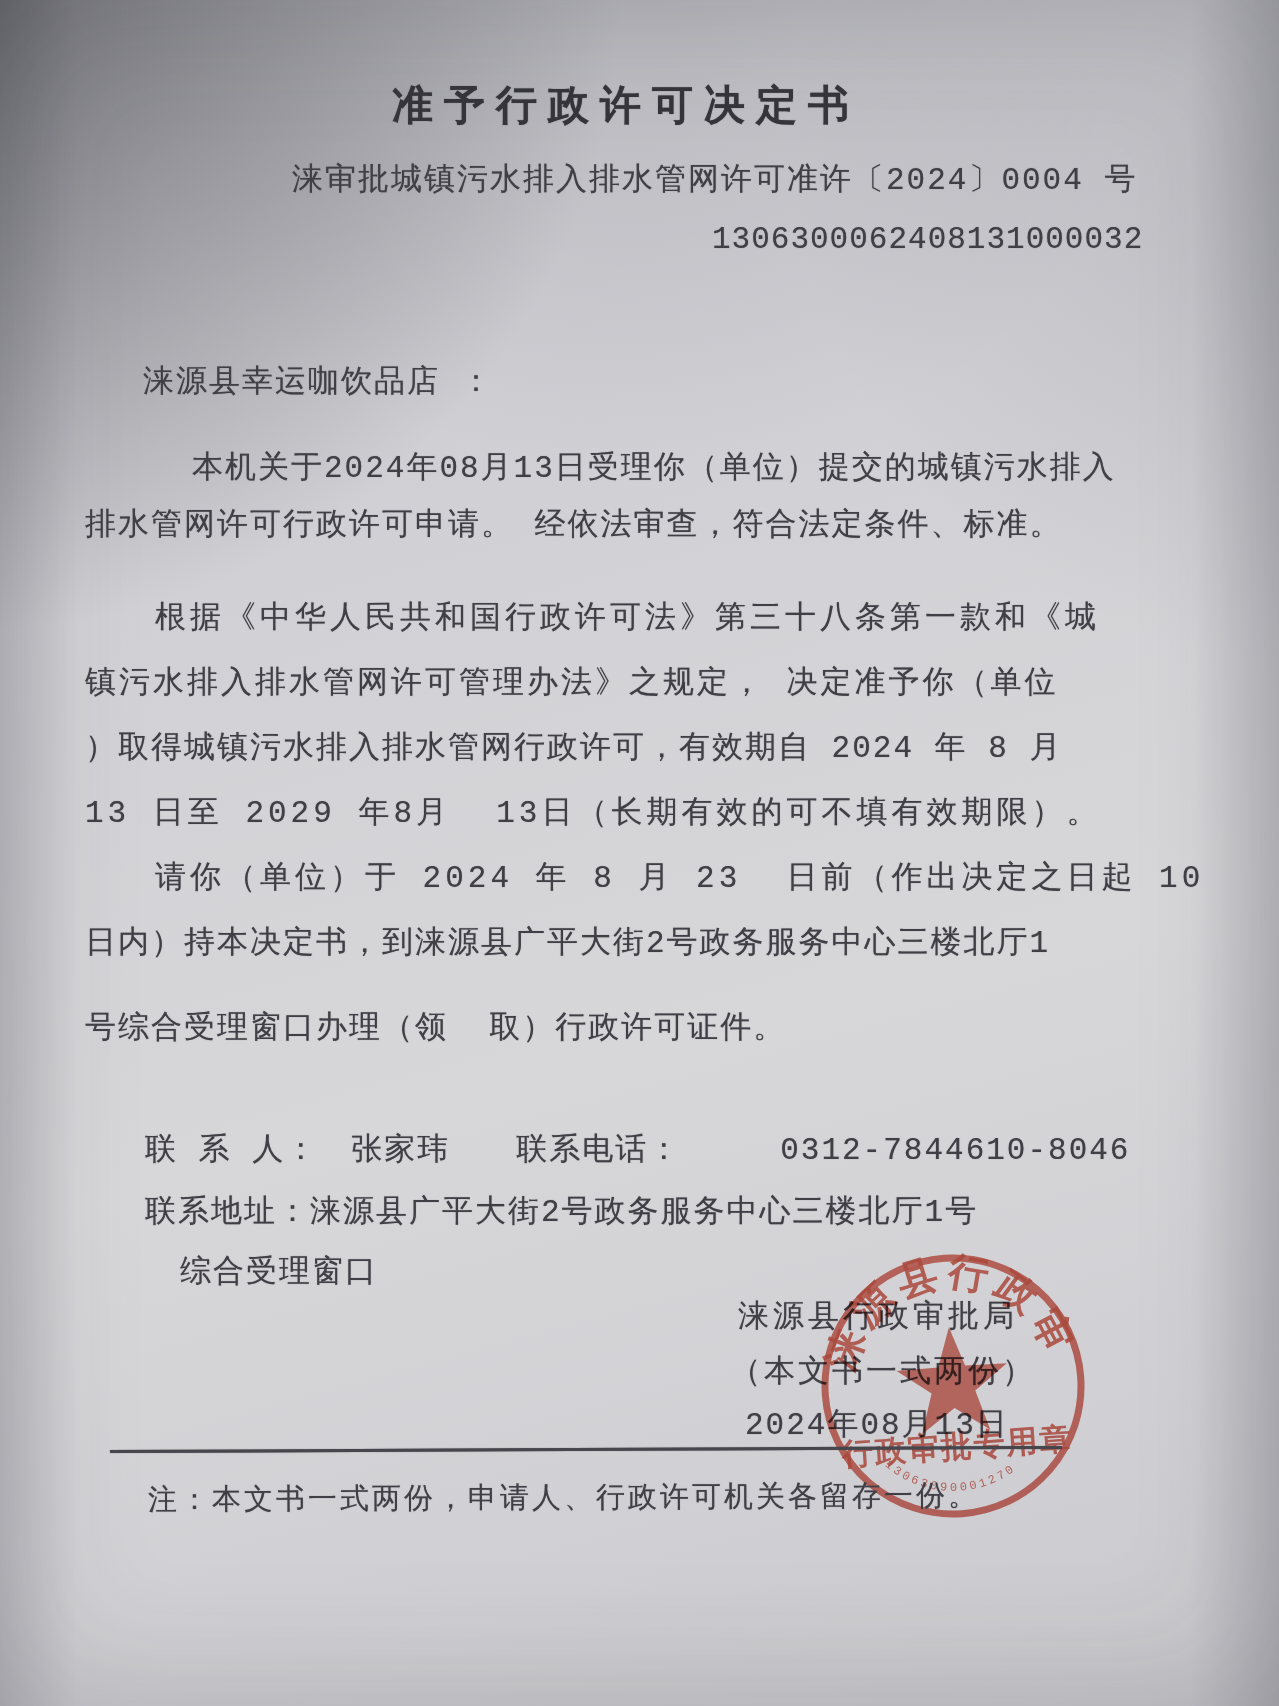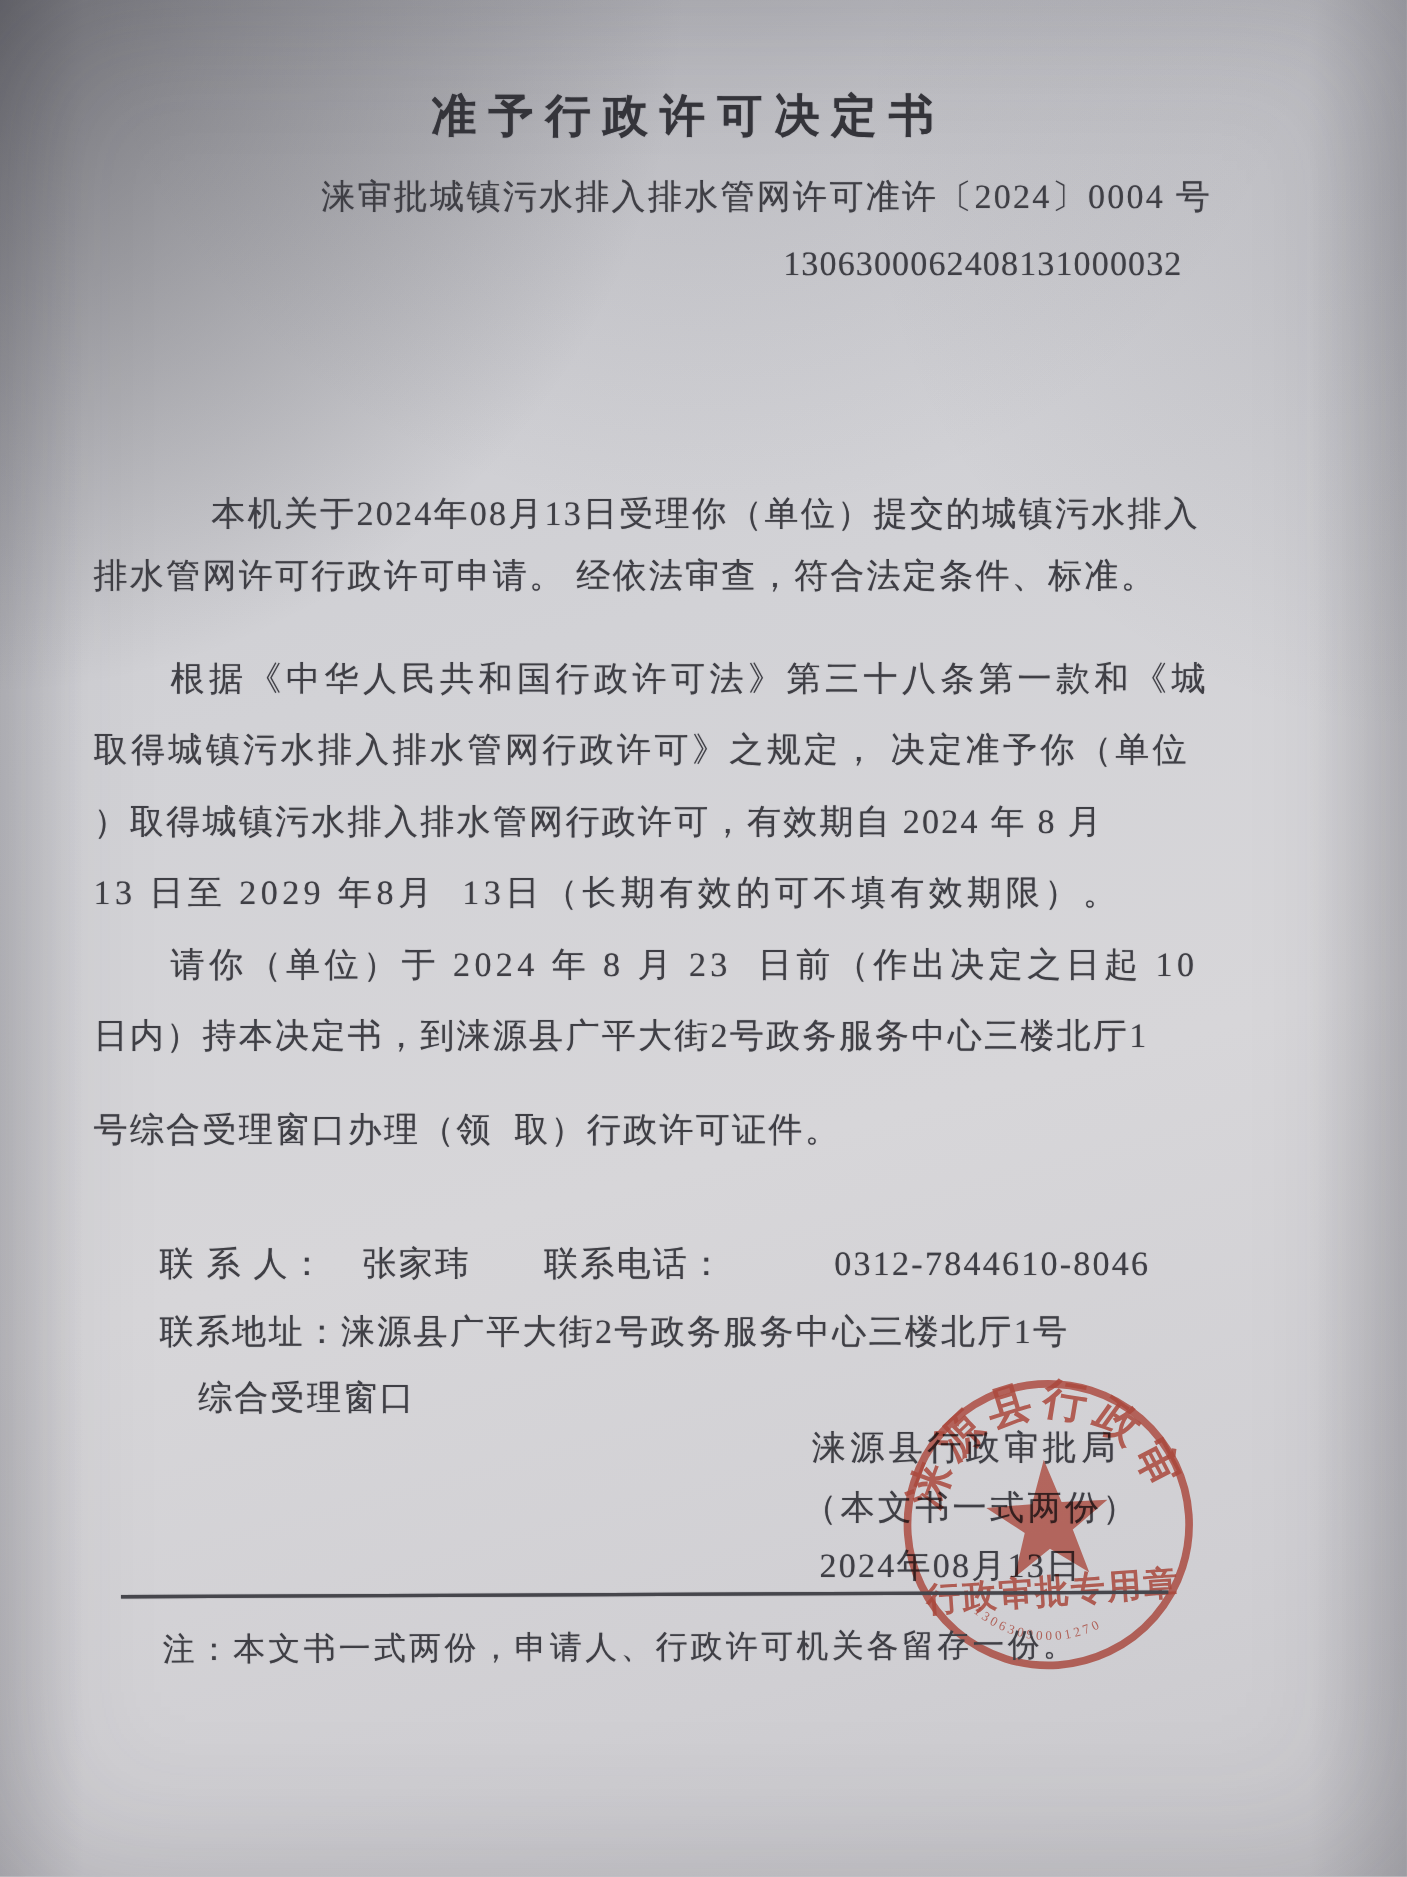--- a/index.html
+++ b/index.html
@@ -10,20 +10,21 @@
   }
   .photo{
     position:relative;width:1279px;height:1706px;overflow:hidden;
     background:
       radial-gradient(circle at -2% -1%, rgba(25,25,32,.50), transparent 30%),
       radial-gradient(circle at 50% -6%, rgba(60,60,70,.16), transparent 30%),
       radial-gradient(circle at 103% 8%, rgba(60,60,70,.14), transparent 26%),
       linear-gradient(90deg, rgba(70,70,80,.16), transparent 6%, transparent 93%, rgba(70,70,80,.18)),
       linear-gradient(165deg, #c9c9ce 0%, #d2d2d6 35%, #d7d6d9 60%, #d0cfd3 84%, #c9c8cc 100%);
     box-shadow: inset 0 0 140px rgba(50,50,60,.22);
+    font-family: Liberation Mono, monospace;
   }
   .txt{
     position:absolute;
     color:#3f3f45;
     font-size:31px;
     letter-spacing:2px;
     white-space:pre;
     text-shadow:0 0 1px rgba(70,70,78,.55);
   }
   .title{
@@ -51,26 +52,27 @@
 <body>
 
 <div class="photo">
 
   <div class="txt title" style="left:392px;top:78px;">准予行政许可决定书</div>
 
   <div class="txt" style="left:268px;top:158px;margin-left:24px;">涞审批城镇污水排入排水管网许可准许〔2024〕0004 号</div>
 
   <div class="txt serial" style="left:712px;top:222px;">1306300062408131000032</div>
 
+  <div class="txt" style="left:143px;top:360px;">涞源县幸运咖饮品店 ：</div>
 
   <div class="txt" style="left:158px;top:446px;margin-left:34px;">本机关于2024年08月13日受理你（单位）提交的城镇污水排入</div>
   <div class="txt" style="left:85px;top:503px;">排水管网许可行政许可申请。 经依法审查，符合法定条件、标准。</div>
 
   <div class="txt" style="left:155px;top:596px;letter-spacing:4px;">根据《中华人民共和国行政许可法》第三十八条第一款和《城</div>
-  <div class="txt" style="left:85px;top:661px;letter-spacing:3px;">取得城镇污水排入排水管网行政许可》之规定， 决定准予你（单位</div>
+  <div class="txt" style="left:85px;top:661px;letter-spacing:3px;">镇污水排入排水管网许可管理办法》之规定， 决定准予你（单位</div>
   <div class="txt" style="left:85px;top:726px;letter-spacing:2px;">）取得城镇污水排入排水管网行政许可，有效期自 2024 年 8 月</div>
   <div class="txt" style="left:85px;top:791px;letter-spacing:4px;">13 日至 2029 年8月  13日（长期有效的可不填有效期限）。</div>
 
   <div class="txt" style="left:155px;top:856px;letter-spacing:4px;">请你（单位）于 2024 年 8 月 23  日前（作出决定之日起 10</div>
   <div class="txt" style="left:85px;top:921px;">日内）持本决定书，到涞源县广平大街2号政务服务中心三楼北厅1</div>
   <div class="txt" style="left:85px;top:986px;margin-top:20px;">号综合受理窗口办理（领  取）行政许可证件。</div>
 
   <div class="txt" style="left:145px;top:1128px;">联 系 人：　张家玮　　联系电话：　　　0312-7844610-8046</div>
   <div class="txt" style="left:145px;top:1190px;">联系地址：涞源县广平大街2号政务服务中心三楼北厅1号</div>
   <div class="txt" style="left:180px;top:1250px;">综合受理窗口</div>

